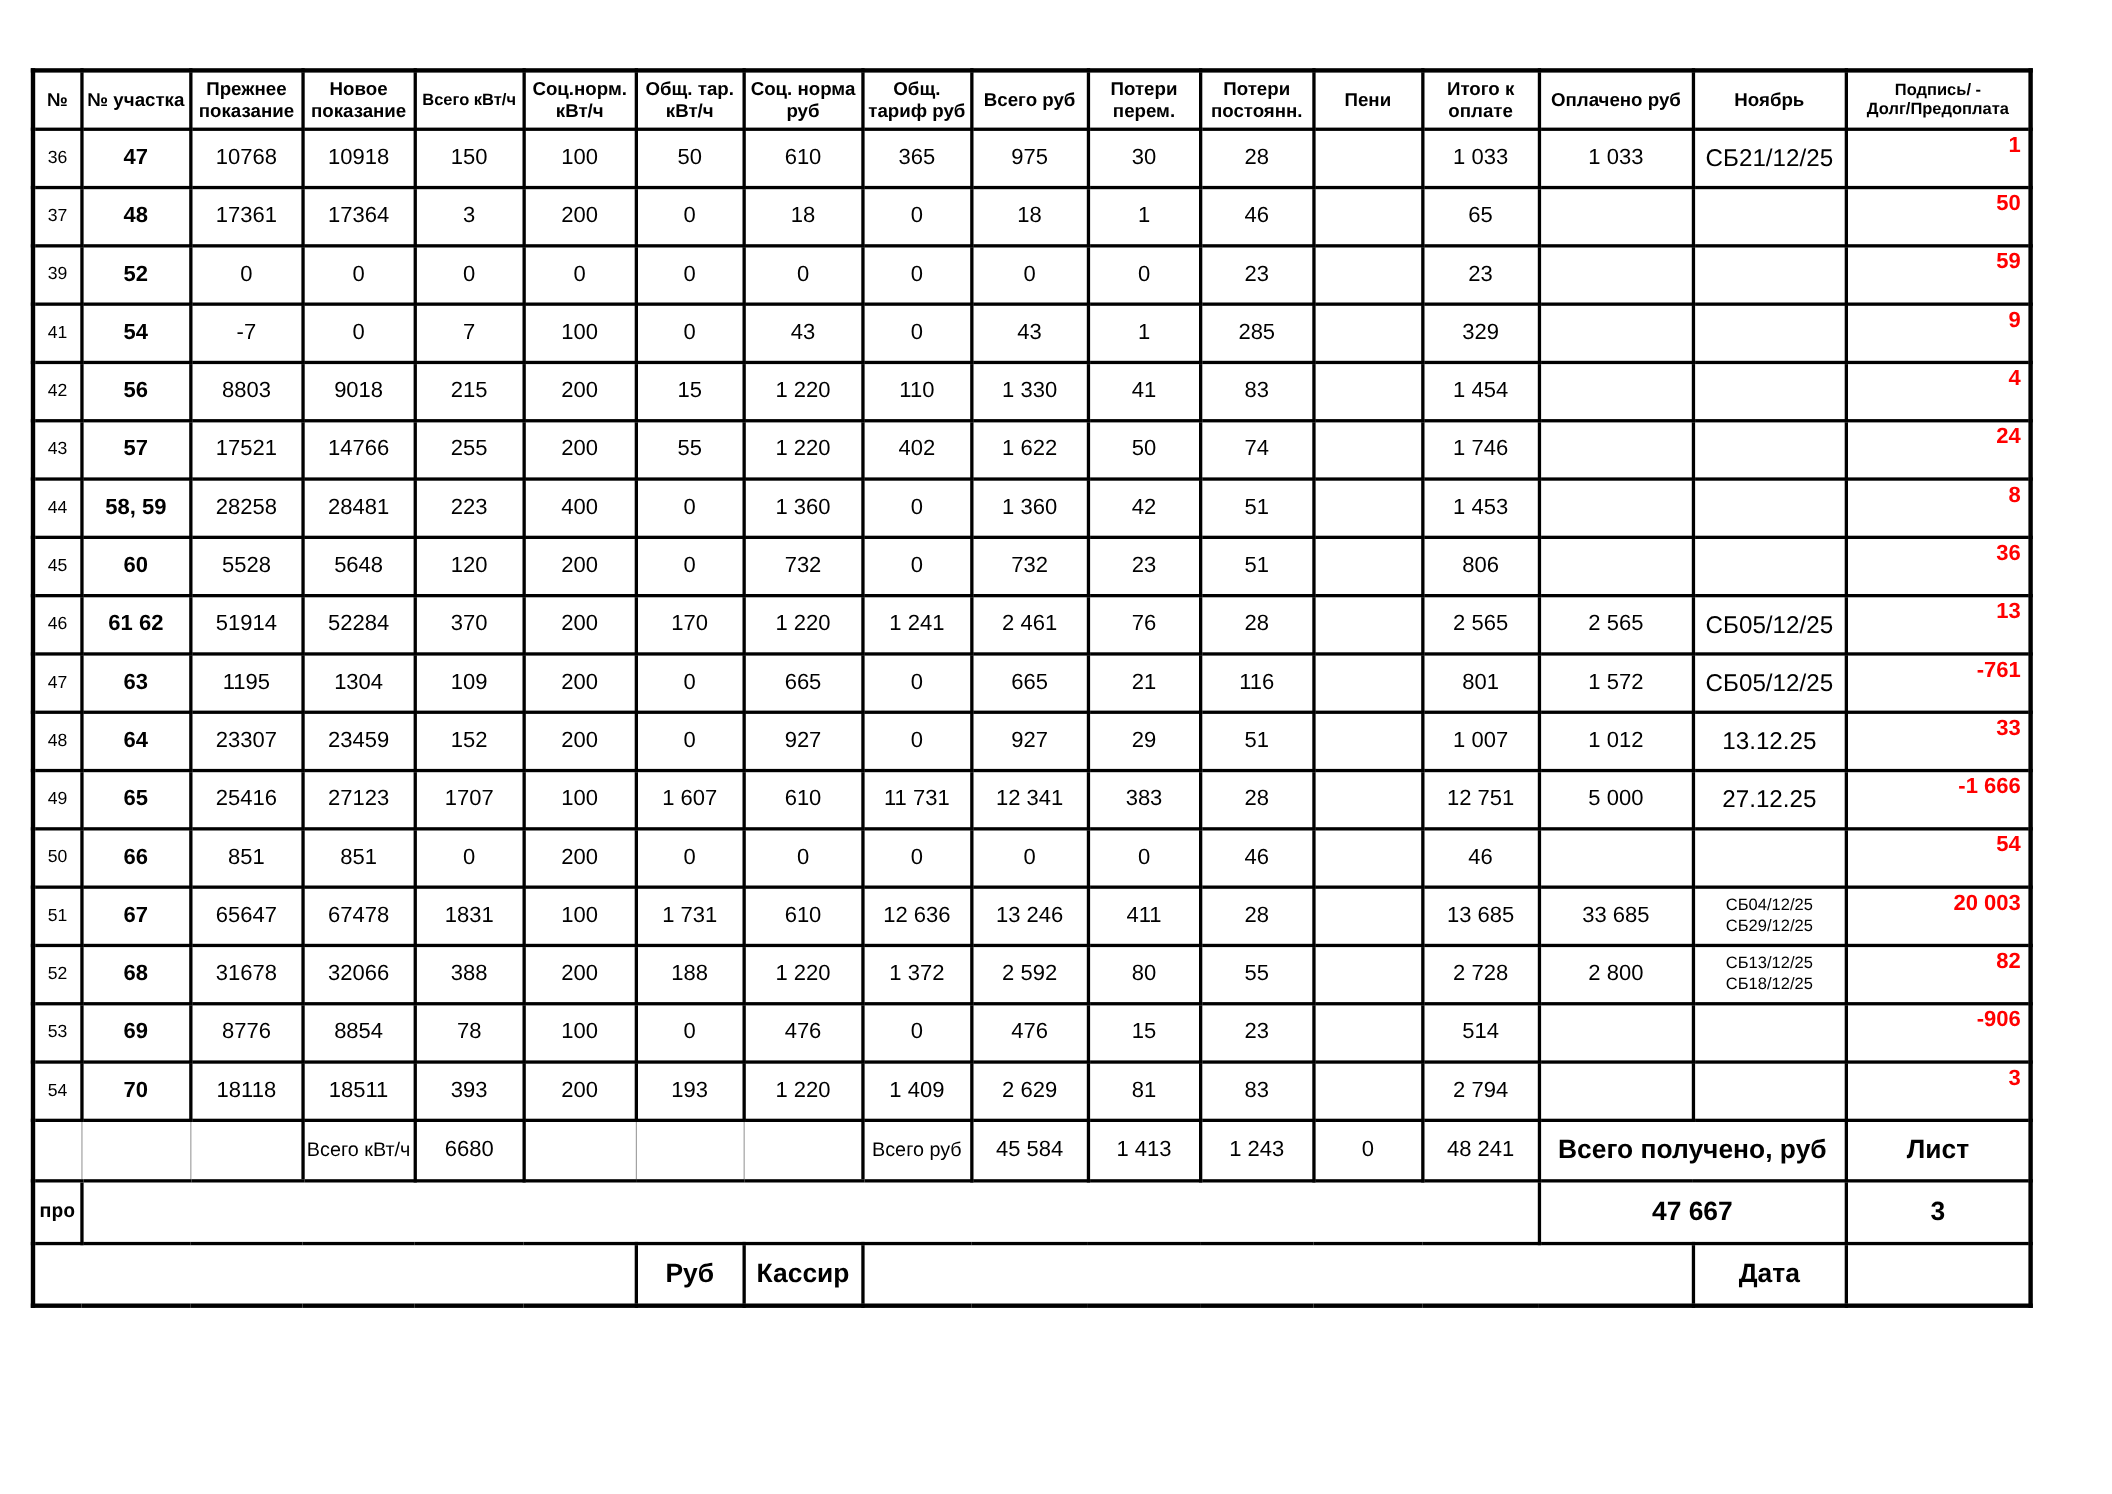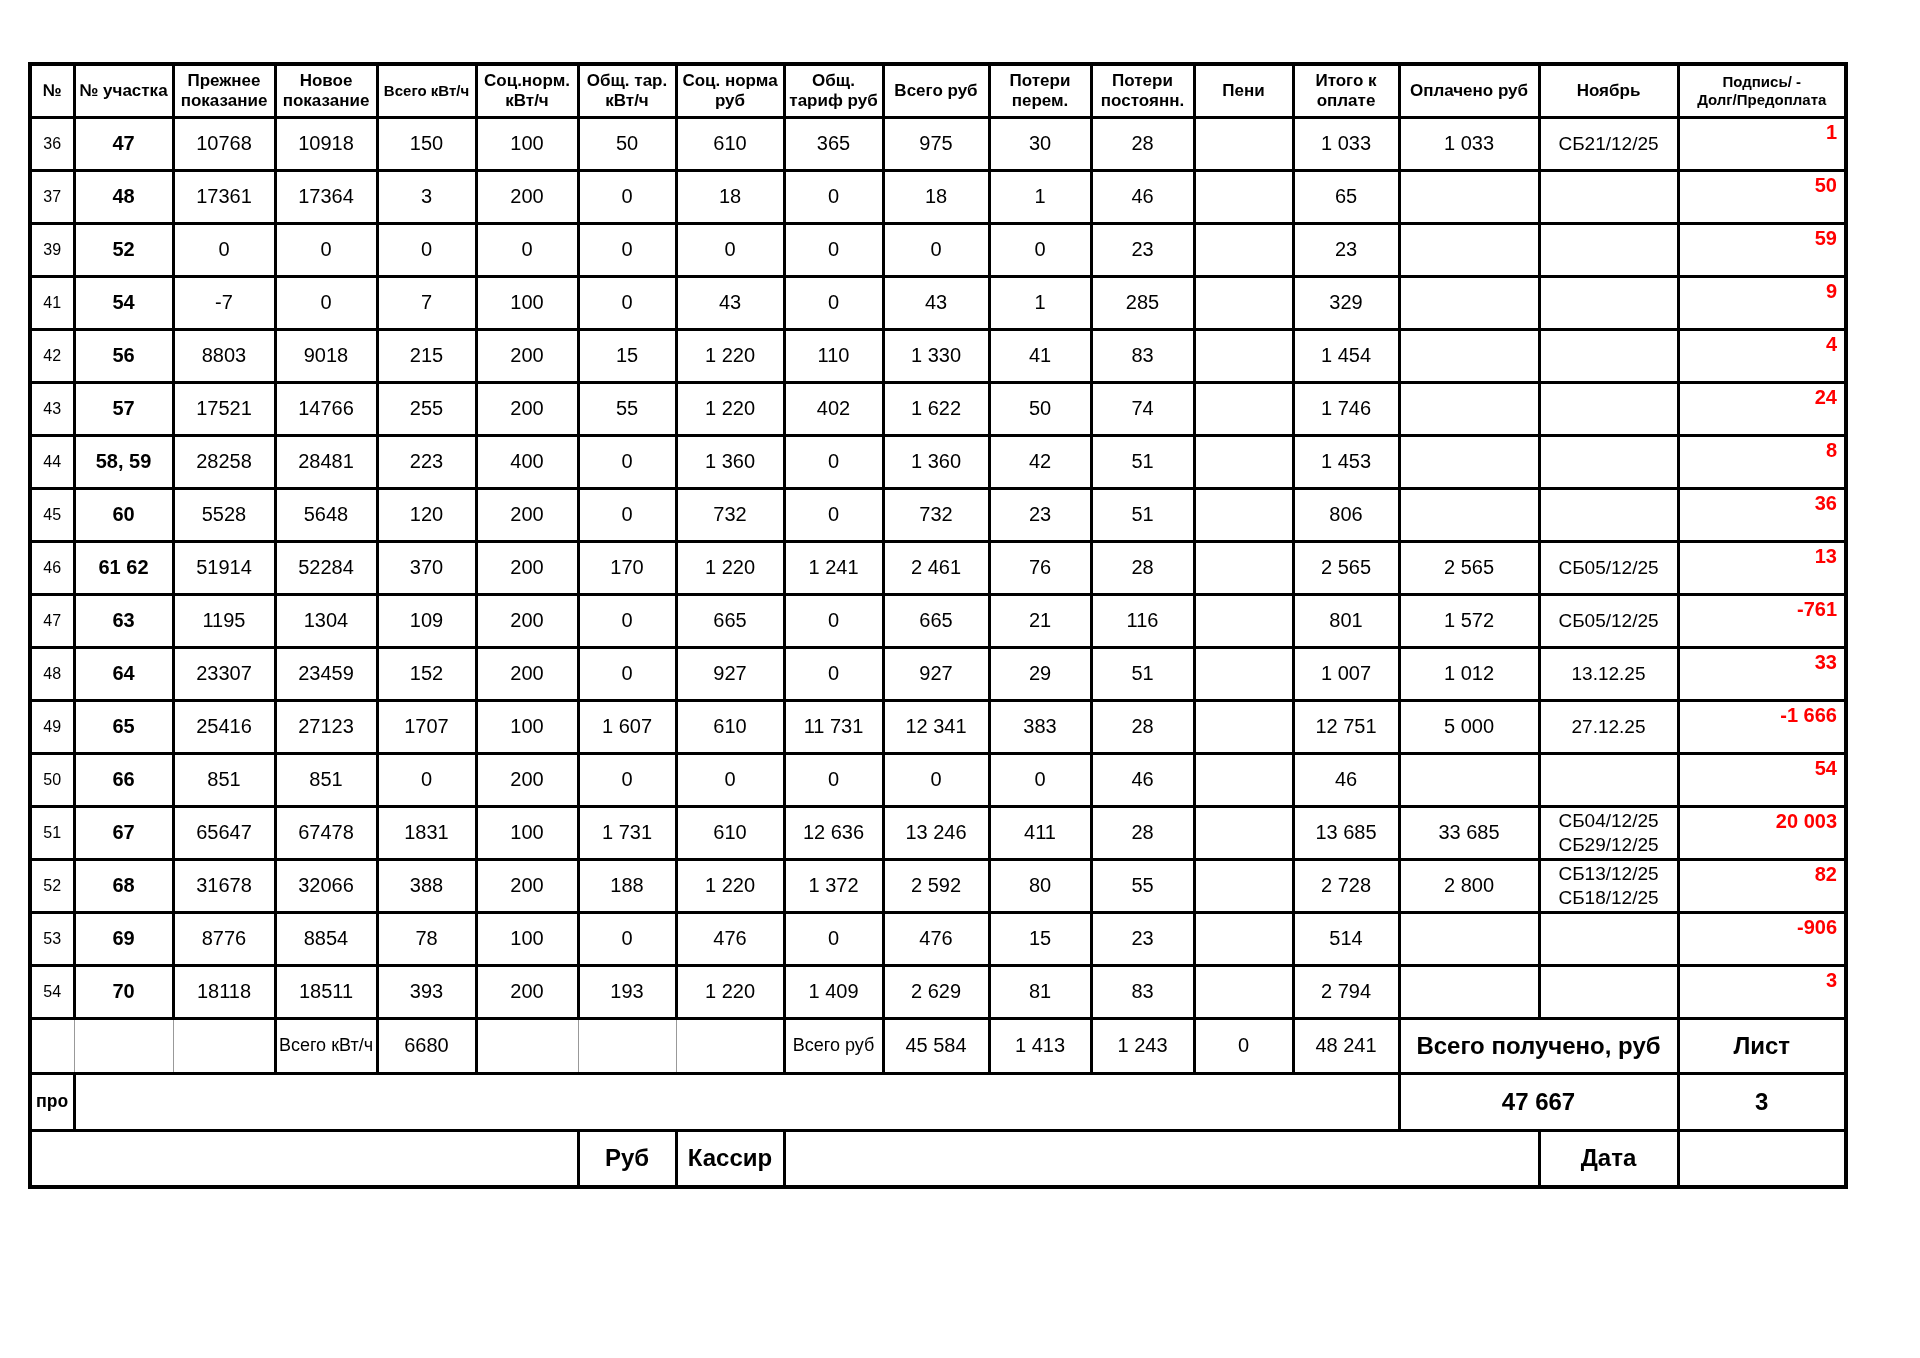--- a/index.html
+++ b/index.html
@@ -18,22 +18,22 @@
   }
   td,th { border:3px solid #000; overflow:hidden; padding:0 2px; }
   thead tr { height:53px; }
   thead th { font-weight:bold; font-size:17px; line-height:1.18; white-space:pre-line; text-align:center; vertical-align:middle; }
   thead th:nth-child(5) { font-size:15px; white-space:nowrap; }
   thead th:nth-child(17) { font-size:15px; }
   tbody tr { height:53px; }
   td { text-align:center; vertical-align:middle; font-size:20px; }
   td.rowno { font-size:16px; }
   td.plot  { font-weight:bold; }
-  td.date  { font-size:19px; }
-  td.date.small { font-size:19px; line-height:1.25; }
+  td.date  { font-size:22px; }
+  td.date.small { font-size:15px; line-height:1.25; }
   td.sign  { color:#ff0000; font-weight:bold; text-align:right; vertical-align:top; padding:2px 7px 0 0; font-size:20px; line-height:1.1; }
   tr.totals-row { height:55px; }
   tr.totals-row td.thin { border-left:1px solid #999; border-right:1px solid #999; }
   td.lbl  { font-size:18px; line-height:1.15; }
   td.bold { font-weight:bold; font-size:24px; }
   tr.summary-row { height:57px; }
   tr.footer-row  { height:57px; }
   td.clip { white-space:nowrap; text-align:left; padding-left:4px; font-weight:bold; font-size:18px;font-family:Liberation Mono, monospace; }
 </style>
 </head>

